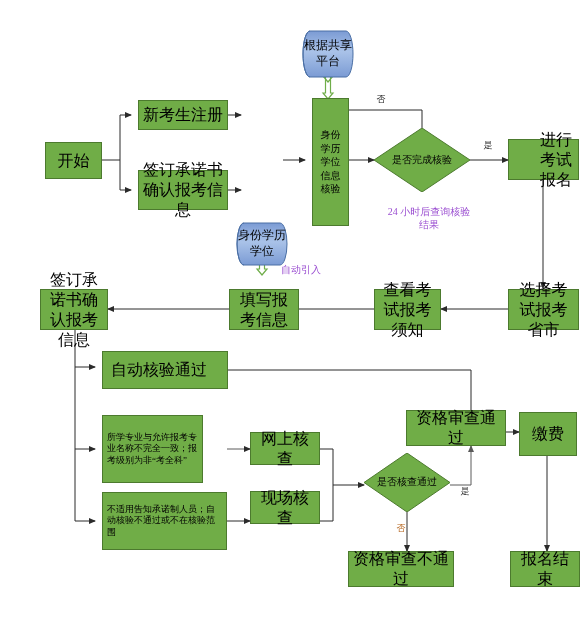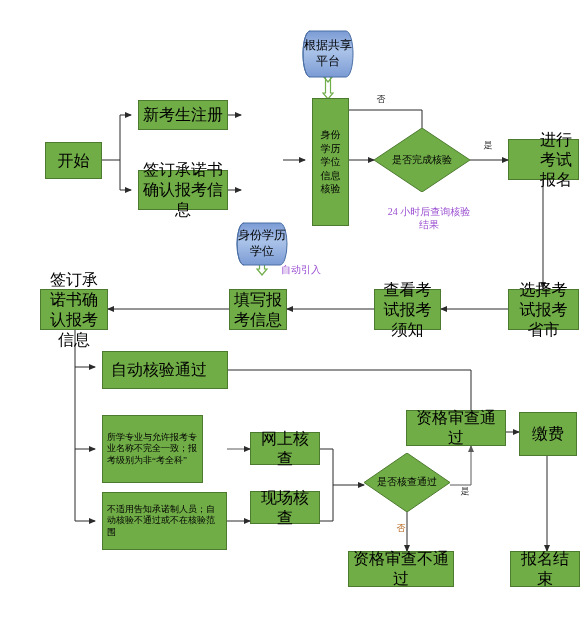--- a/index.html
+++ b/index.html
@@ -236,21 +236,21 @@
   </div>
 
   <div class="node proc" style="left:508px; top:289px; width:71px; height:41px;">
     <span>选择考试报考省市</span>
   </div>
 
   <div class="node proc" style="left:374px; top:289px; width:67px; height:41px;">
     <span>查看考试报考须知</span>
   </div>
 
-  <div class="node proc" style="left:229px; top:289px; width:58px; height:41px;">
+  <div class="node proc" style="left:229px; top:289px; width:70px; height:41px;">
     <span>填写报考信息</span>
   </div>
 
   <div class="node proc" style="left:40px; top:289px; width:68px; height:41px;">
     <span>签订承诺书确认报考信息</span>
   </div>
 
   <div class="node proc leftalign" style="left:102px; top:351px; width:126px; height:38px; padding-left:8px;">
     <span>自动核验通过</span>
   </div>

